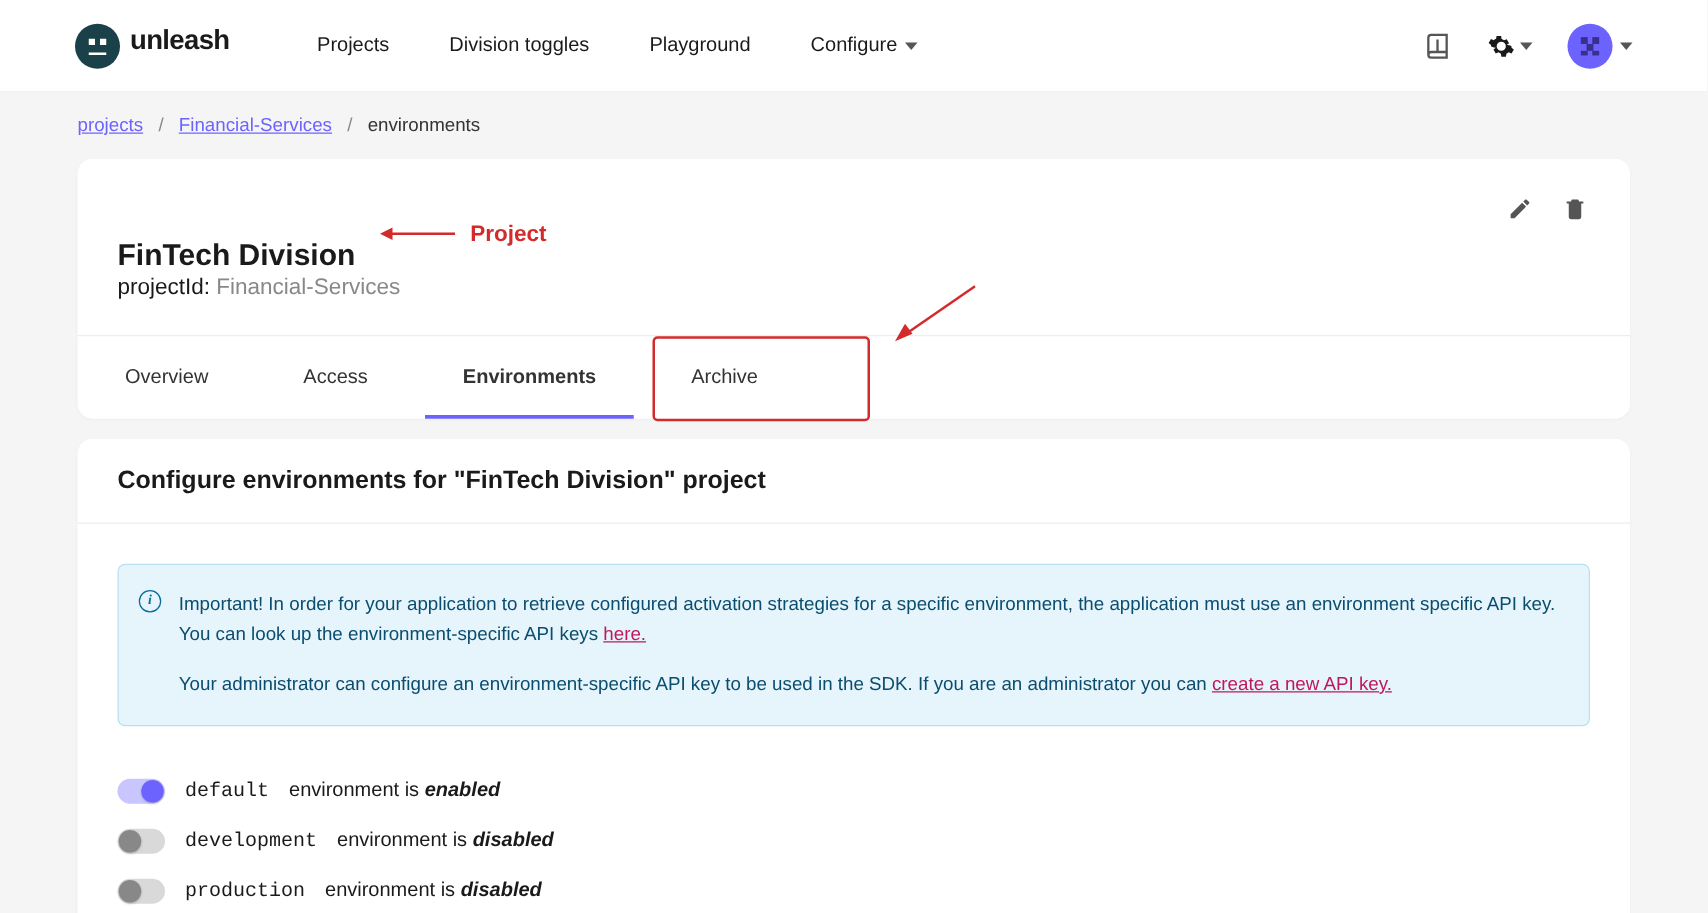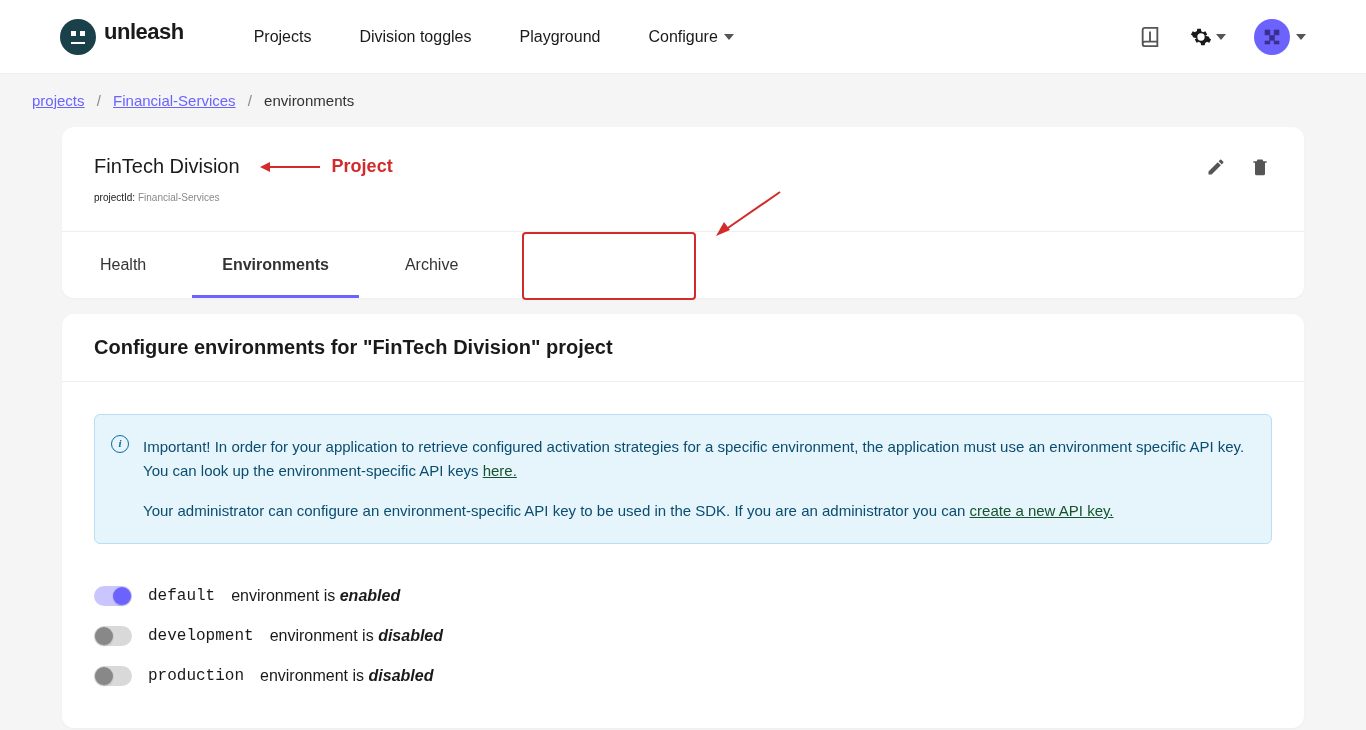--- a/index.html
+++ b/index.html
@@ -11,31 +11,31 @@
     .logo-badge { width: 36px; height: 36px; background: #1a4049; border-radius: 50%; display: flex; align-items: center; justify-content: center; color: #fff; font-weight: 700; font-size: 18px; }
     .nav { display: flex; gap: 48px; margin-left: 70px; }
     .nav-item { font-size: 16px; cursor: pointer; display: flex; align-items: center; gap: 6px; }
     .header-right { margin-left: auto; display: flex; align-items: center; gap: 28px; }
     .header-icon { width: 24px; height: 24px; display: flex; align-items: center; justify-content: center; color: #555; cursor: pointer; }
     .header-gear { display: flex; align-items: center; gap: 4px; cursor: pointer; }
     .avatar { width: 36px; height: 36px; border-radius: 50%; background: #6c63ff; display: flex; align-items: center; justify-content: center; cursor: pointer; }
     .avatar-wrap { display: flex; align-items: center; gap: 6px; cursor: pointer; }
     
     
-    .breadcrumb { padding: 18px 32px; font-size: 15px; color: #333; }
+    .breadcrumb { padding: 18px 62px; font-size: 15px; color: #333; }
     .breadcrumb a { color: #6c63ff; text-decoration: underline; }
     .breadcrumb .sep { margin: 0 8px; color: #888; }
     
     
     .card { background: #fff; border-radius: 12px; margin: 0 62px 16px; box-shadow: 0 1px 3px rgba(0,0,0,0.03); }
     .project-header { padding: 28px 32px 0; position: relative; }
     .project-title-row { display: flex; align-items: center; gap: 20px; }
-    .project-title { font-size: 20px; font-weight: 400; }
+    .project-title { font-size: 24px; font-weight: 700; margin-top: 36px; }
     .annotation-arrow { color: #d32b2b; display: flex; align-items: center; gap: 12px; font-weight: 700; font-size: 18px; }
-    .project-id { margin-top: 14px; font-size: 10px; color: #1a1a1a; }
+    .project-id { font-size: 18px; color: #1a1a1a; }
     .project-id-value { color: #888; }
     .project-actions { position: absolute; right: 32px; top: 28px; display: flex; gap: 20px; }
     .action-btn { width: 24px; height: 24px; display: flex; align-items: center; justify-content: center; cursor: pointer; color: #555; }
     
     
     .tabs { display: flex; margin-top: 28px; border-top: 1px solid #eee; position: relative; }
     .tab { padding: 24px 38px; font-size: 16px; cursor: pointer; color: #333; position: relative; }
     .tab.active { font-weight: 700; }
     .tab.active::after { content: ''; position: absolute; bottom: 0; left: 8px; right: 8px; height: 3px; background: #6c63ff; }
     .tab-highlight { position: absolute; border: 2px solid #d32b2b; border-radius: 4px; top: 0; bottom: -2px; pointer-events: none; }
@@ -43,21 +43,21 @@
     
     .diag-arrow { position: absolute; pointer-events: none; }
     
     
     .env-header { padding: 22px 32px; border-bottom: 1px solid #eee; }
     .env-title { font-size: 20px; font-weight: 600; }
     
     .alert-box { margin: 32px; padding: 20px 20px 20px 48px; background: #e6f4fb; border: 1px solid #b8e0f0; border-radius: 6px; position: relative; color: #0a4d6f; font-size: 15px; line-height: 1.6; }
     .alert-icon { position: absolute; left: 16px; top: 20px; width: 18px; height: 18px; border: 1.5px solid #0a6c9e; border-radius: 50%; display: flex; align-items: center; justify-content: center; color: #0a6c9e; font-size: 11px; font-weight: 700; font-style: italic; font-family: serif; }
     .alert-box strong { font-weight: 400; }
-    .alert-box a { color: #14532d; }
+    .alert-box a { color: #be185d; }
     .alert-box p { margin-bottom: 16px; }
     .alert-box p:last-child { margin-bottom: 0; }
     
     .env-list { padding: 0 32px 32px; }
     .env-row { display: flex; align-items: center; gap: 16px; padding: 10px 0; font-size: 16px; }
     .toggle { width: 38px; height: 20px; border-radius: 10px; position: relative; cursor: pointer; flex-shrink: 0; }
     .toggle.on { background: #c9c6ff; }
     .toggle.off { background: #d9d9d9; }
     .toggle-knob { width: 18px; height: 18px; border-radius: 50%; position: absolute; top: 1px; box-shadow: 0 1px 2px rgba(0,0,0,0.2); }
     .toggle.on .toggle-knob { right: 1px; background: #6c63ff; }
@@ -148,21 +148,22 @@
           </svg>
       </div>
       <div class="action-btn">
         <svg width="20" height="20" viewBox="0 0 24 24" fill="currentColor">
             <path d="M6 7h12v13a2 2 0 01-2 2H8a2 2 0 01-2-2V7zm3-4h6l1 2h4v2H4V5h4l1-2z"></path>
           </svg>
       </div>
     </div>
   </div>
   <div class="tabs" style="position:relative;">
-    <div class="tab">Health</div>
+    <div class="tab">Overview</div>
+    <div class="tab">Access</div>
     <div class="tab active" id="env-tab">Environments</div>
     <div class="tab">Archive</div>
     <div class="tab-highlight" style="left:460px; width:174px;"></div>
     <svg class="diag-arrow" style="left:650px; top:-42px;" width="70" height="48">
         <line x1="68" y1="2" x2="10" y2="42" stroke="#d32b2b" stroke-width="2"></line>
         <polygon points="4,46 18,40 12,32" fill="#d32b2b"></polygon>
       </svg>
   </div>
 </div>
 

